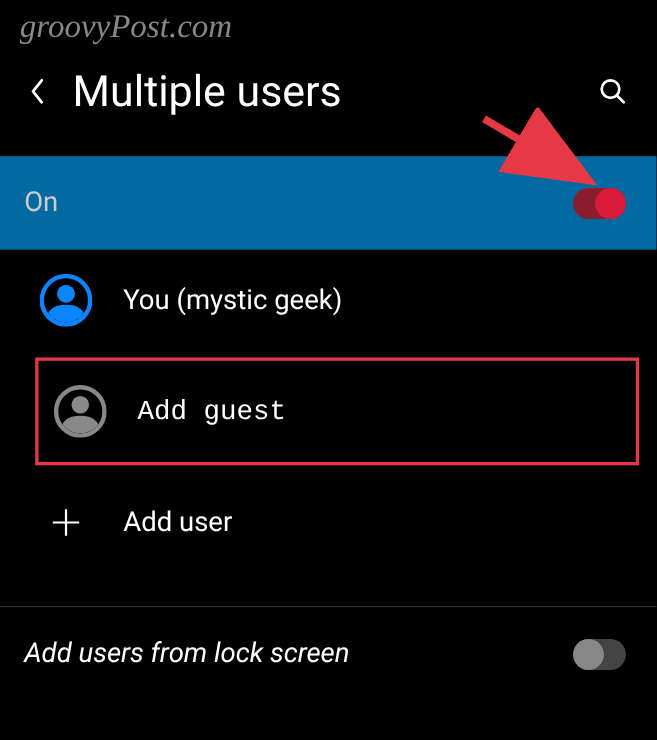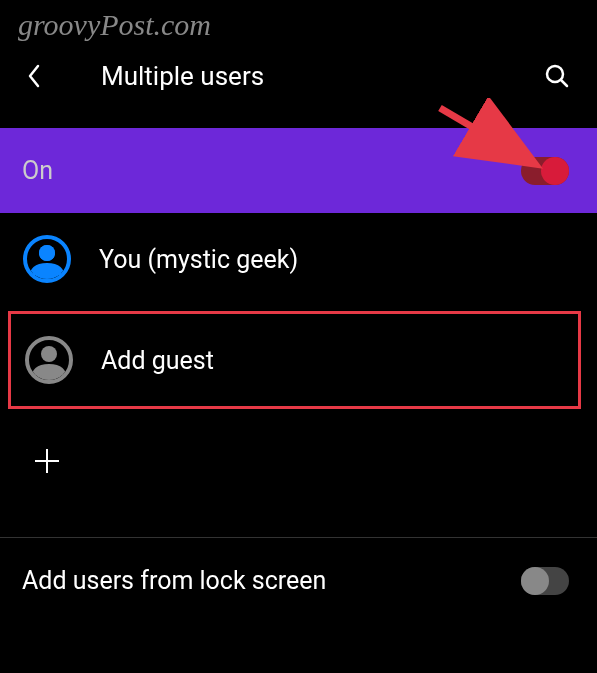--- a/index.html
+++ b/index.html
@@ -32,35 +32,34 @@
     }
     .back-btn {
       width: 32px;
       height: 32px;
       display: flex;
       align-items: center;
       justify-content: center;
       cursor: pointer;
     }
     .title {
-      font-size: 26px;
+      font-size: 39px;
       font-weight: 400;
       flex: 1;
-      margin-left: 35px;
     }
     .search-btn {
       width: 32px;
       height: 32px;
       display: flex;
       align-items: center;
       justify-content: center;
       cursor: pointer;
     }
     .toggle-row {
-      background: #6d28d9;
+      background: #0369a1;
       display: flex;
       align-items: center;
       justify-content: space-between;
       padding: 28px 28px 28px 22px;
       margin-top: 18px;
     }
     .toggle-label {
       font-size: 25px;
       color: #ccc;
     }
@@ -88,21 +87,21 @@
       right: 0;
       background: #d81b3a;
     }
     .toggle-switch.off .toggle-knob {
       left: 0;
       background: #888;
     }
     .user-row {
       display: flex;
       align-items: center;
-      padding: 22px 22px 22px 23px;
+      padding: 22px 22px 22px 36px;
       gap: 28px;
       cursor: pointer;
     }
     .user-icon-wrap {
       width: 48px;
       height: 48px;
       display: flex;
       align-items: center;
       justify-content: center;
     }
@@ -114,21 +113,22 @@
     .user-name {
       font-size: 25px;
       color: #fff;
     }
     .user-role {
       font-size: 18px;
       color: #888;
     }
     .highlight-box {
       border: 3px solid #e63946;
-      margin: 6px 16px 6px 8px;
+      margin: 6px 16px 6px 32px;
+      font-family: Liberation Mono, monospace;
     }
     .highlight-box .user-row {
       padding: 22px 22px 22px 14px;
     }
     .plus-icon {
       width: 48px;
       height: 48px;
       display: flex;
       align-items: center;
       justify-content: center;
@@ -136,20 +136,21 @@
     .divider {
       height: 1px;
       background: #333;
       margin: 30px 0 0 0;
     }
     .bottom-row {
       display: flex;
       align-items: center;
       justify-content: space-between;
       padding: 28px 28px 28px 22px;
+      font-style: italic;
     }
     .bottom-label {
       font-size: 25px;
       color: #fff;
     }
     .arrow-annotation {
       position: absolute;
       top: 98px;
       left: 430px;
       pointer-events: none;
@@ -225,20 +226,21 @@
   </div>
 </div>
 
 <div class="user-row">
   <div class="plus-icon">
     <svg width="32" height="32" viewBox="0 0 32 32">
       <line x1="16" y1="4" x2="16" y2="28" stroke="#fff" stroke-width="2"></line>
       <line x1="4" y1="16" x2="28" y2="16" stroke="#fff" stroke-width="2"></line>
     </svg>
   </div>
+  <div class="user-name">Add user</div>
 </div>
 
 <div class="divider"></div>
 
 <div class="bottom-row">
   <div class="bottom-label">Add users from lock screen</div>
   <div class="toggle-switch off">
     <div class="toggle-knob"></div>
   </div>
 </div>

